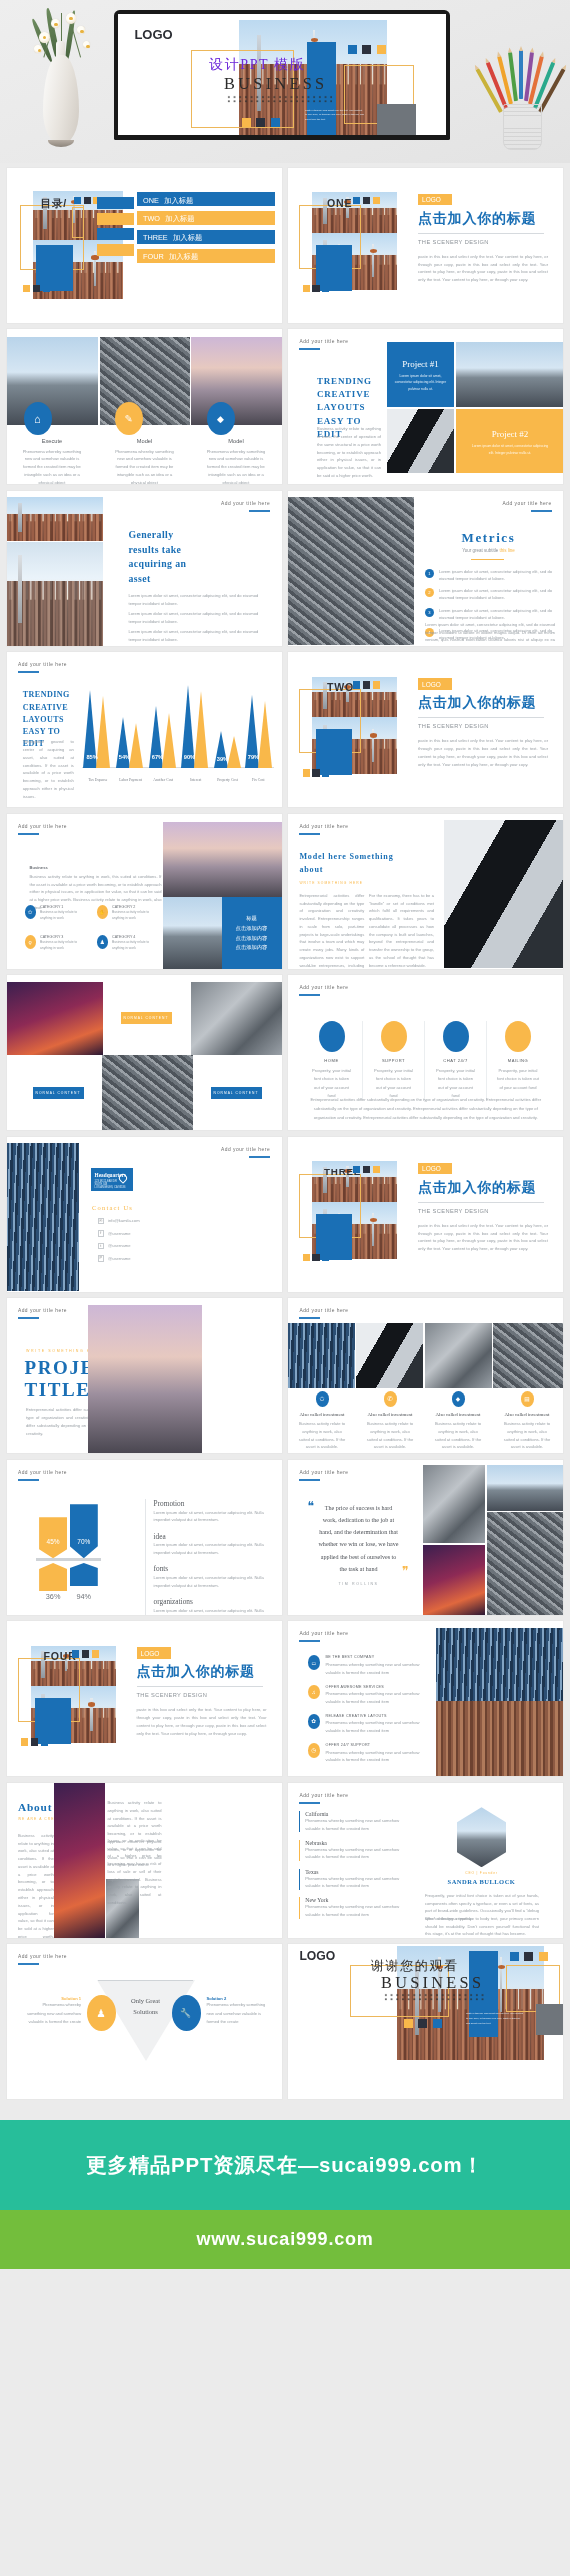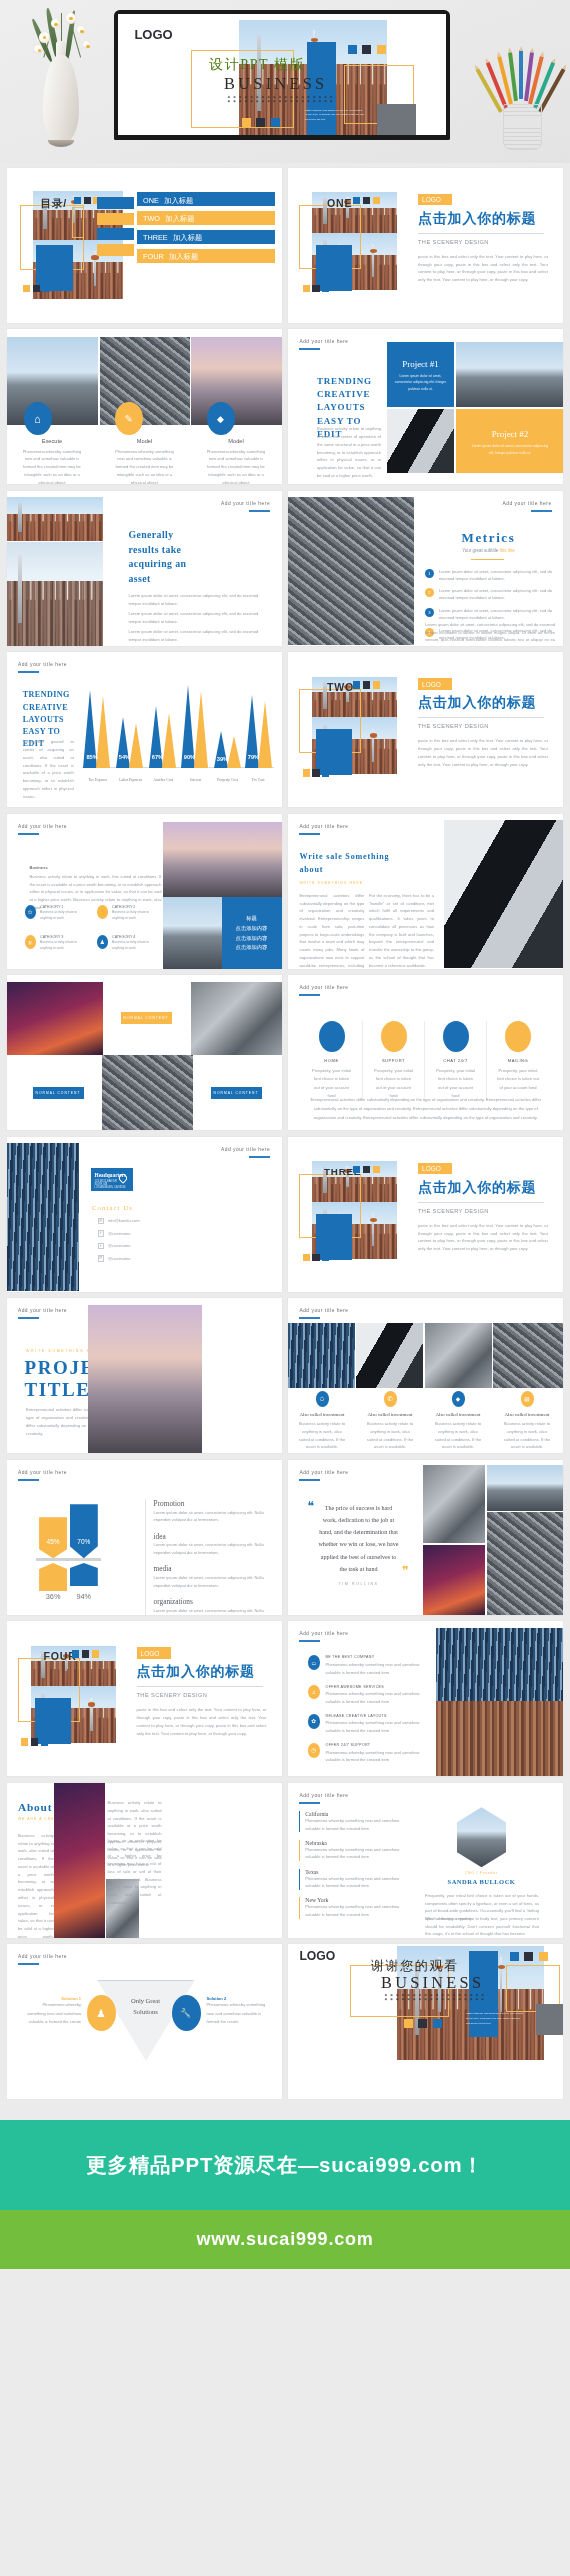--- a/index.html
+++ b/index.html
@@ -153,21 +153,21 @@
                 <div class="knob"></div>
               </div>
           </div>
           <div class="chap-rect-ol" style="left:73px;top:36px;width:103px;height:78px;"></div>
           <div style="position:absolute;left:189px;top:28px;width:29px;height:96px;background:#1A6FB5;"></div>
           <div class="sq blue" style="left:230px;top:31px;"></div>
           <div class="sq dark" style="left:244px;top:31px;"></div>
           <div class="sq amber" style="left:259px;top:31px;"></div>
           <div class="chap-rect-ol" style="left:226px;top:51px;width:70px;height:59px;"></div>
           <div style="position:absolute;left:259px;top:90px;width:39px;height:34px;background:#6f757b;"></div>
-          <div class="serif" style="position:absolute;left:91px;top:42px;font-size:14px;color:#4d7c0f;letter-spacing:1.6px;white-space:nowrap;">设计PPT 模版</div>
+          <div class="serif" style="position:absolute;left:91px;top:42px;font-size:14px;color:#6d28d9;letter-spacing:1.6px;white-space:nowrap;">设计PPT 模版</div>
           <div class="serif" style="position:absolute;left:106px;top:60px;font-size:16.3px;color:#2b2b2b;letter-spacing:3.3px;">BUSINESS</div>
           <div style="position:absolute;left:108px;top:81px;width:106px;height:8.1px;
                background-image:radial-gradient(circle,#2b2b2b 0.8px,transparent 1px);background-size:5.7px 4.1px;"></div>
           <div class="sm" style="position:absolute;left:187px;top:95px;width:59px;font-size:2.4px;color:#e8f0f7;line-height:1.8;">paste in this box and select only the text. Your content to play here, or through your copy, paste in this box and select only the text.</div>
           <div class="sq amber" style="left:124px;top:104px;"></div>
           <div class="sq dark" style="left:138px;top:104px;"></div>
           <div class="sq blue" style="left:153px;top:104px;"></div>
         </div>
       </div>
     </div>
@@ -480,21 +480,21 @@
         </div>
       <div>
           <div style="font-size:3.7px;color:#6d7177;">CATEGORY 4</div>
         <div class="sm" style="font-size:3.3px;">Business activity relate to anything in work</div>
         </div>
     </div>
   </div>
 
   <div class="slide">
     <div class="tl">Add your title here</div>
-    <div class="serif ttl-cn" style="position:absolute;left:11.4px;top:37px;width:98px;font-size:8.1px;line-height:1.6;letter-spacing:0.8px;">Write sale Something about</div>
+    <div class="serif ttl-cn" style="position:absolute;left:11.4px;top:37px;width:98px;font-size:8.1px;line-height:1.6;letter-spacing:0.8px;">Model here Something about</div>
     <div style="position:absolute;left:11.4px;top:67px;font-size:3.3px;color:#F9B84A;letter-spacing:1.1px;">WRITE SOMETHING HERE</div>
     <div class="sm j" style="position:absolute;left:11.4px;top:78px;width:65px;">Entrepreneurial activities differ substantially depending on the type of organization and creativity involved. Entrepreneurship ranges in scale from solo, part-time projects to large-scale undertakings that involve a team and which may create many jobs. Many kinds of organizations now exist to support would-be entrepreneurs, including specialized government agencies, business incubators, science parks, and some NGOs.</div>
     <div class="sm j" style="position:absolute;left:81px;top:78px;width:65px;">For the economy, there has to be a "bundle" or set of conditions met which fulfil all requirements and qualifications. It takes years to consolidate all processes as how the company is built and launches, beyond the entrepreneurial and transfer the ownership to the group, as the school of thought that has become a reference worldwide.</div>
     <div class="photo p-blackwhite" style="position:absolute;left:156px;top:6.5px;width:119px;height:148px;"></div>
   </div>
 
   <div class="slide">
     <div class="photo p-night" style="position:absolute;left:0;top:6.5px;width:96px;height:73px;"></div>
     <div class="photo p-grey" style="position:absolute;left:184px;top:6.5px;width:91px;height:73px;"></div>
     <div class="photo p-aerial" style="position:absolute;left:95px;top:80px;width:91px;height:75px;"></div>
@@ -658,21 +658,21 @@
     <div style="position:absolute;left:138px;top:39px;width:130px;border-left:0.8px solid #e3e6e9;padding-left:8.1px;">
       <div style="margin-bottom:7.3px;">
         <div class="serif" style="font-size:7.3px;color:#54585d;">Promotion</div>
         <div class="sm" style="margin-top:0.8px;">Lorem ipsum dolor sit amet, consectetur adipiscing elit. Nulla imperdiet volutpat dui at fermentum.</div>
       </div>
       <div style="margin-bottom:7.3px;">
         <div class="serif" style="font-size:7.3px;color:#54585d;">idea</div>
         <div class="sm" style="margin-top:0.8px;">Lorem ipsum dolor sit amet, consectetur adipiscing elit. Nulla imperdiet volutpat dui at fermentum.</div>
       </div>
       <div style="margin-bottom:7.3px;">
-        <div class="serif" style="font-size:7.3px;color:#54585d;">media</div>
+        <div class="serif" style="font-size:7.3px;color:#54585d;">fonts</div>
         <div class="sm" style="margin-top:0.8px;">Lorem ipsum dolor sit amet, consectetur adipiscing elit. Nulla imperdiet volutpat dui at fermentum.</div>
       </div>
       <div>
         <div class="serif" style="font-size:7.3px;color:#54585d;">organizations</div>
         <div class="sm" style="margin-top:0.8px;">Lorem ipsum dolor sit amet, consectetur adipiscing elit. Nulla imperdiet volutpat dui at fermentum.</div>
       </div>
     </div>
   </div>
 
   <div class="slide">

